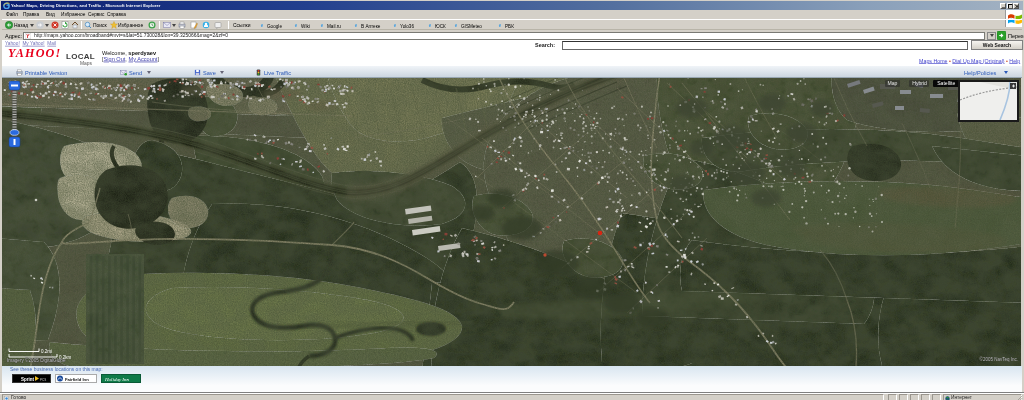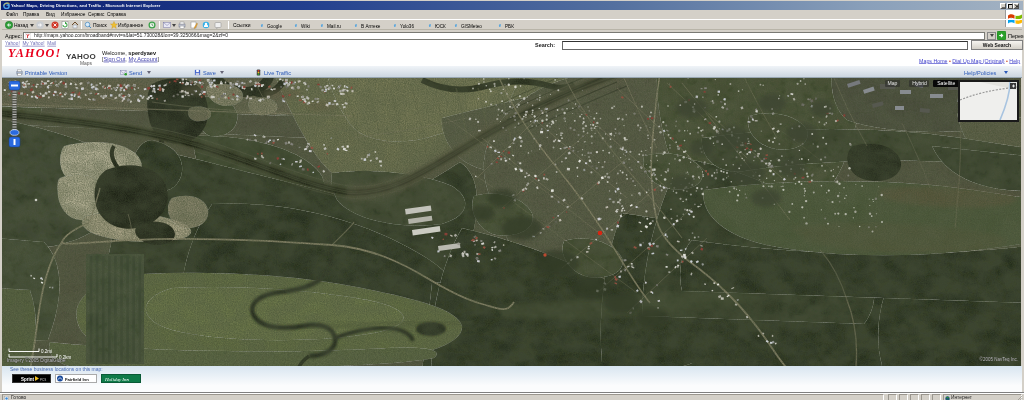--- a/index.html
+++ b/index.html
@@ -226,21 +226,21 @@
   <div class="yhead">
     <div class="toplinks"><a>Yahoo!</a>&nbsp;&nbsp;<a>My Yahoo!</a>&nbsp;&nbsp;<a>Mail</a></div>
     <span class="srch">Search:</span>
     <span class="srchbox"></span>
     <span class="websearch">
       <i>Web Search</i>
     </span>
     <svg class="ylogo" viewBox="0 0 120 30">
       <text x="0" y="24" font-family="Liberation Serif,serif" font-weight="bold" font-style="italic" font-size="26" fill="#e8001c" textLength="112">YAHOO!</text>
     </svg>
-    <div class="ylocal">YAHOO</div>
+    <div class="ylocal">LOCAL</div>
     <div class="ymaps">Maps</div>
     <div class="welcome">Welcome, <b>sperdyaev</b></div>
     <div class="signout">[<a>Sign Out</a>, <a>My Account</a>]</div>
     <div class="rlinks"><a>Maps Home</a> • <a>Dial Up Map (Original)</a> • <a>Help</a></div>
   </div>
   <div class="mtool">
     <svg class="micon" style="left:14px;" viewBox="0 0 16 16">
       <rect x="2" y="6" width="12" height="6" fill="#aab8cc" stroke="#5a6a88"></rect>
       <rect x="4" y="2" width="8" height="4" fill="#fff" stroke="#888"></rect>
       <rect x="4" y="10" width="8" height="5" fill="#fff" stroke="#888"></rect>

